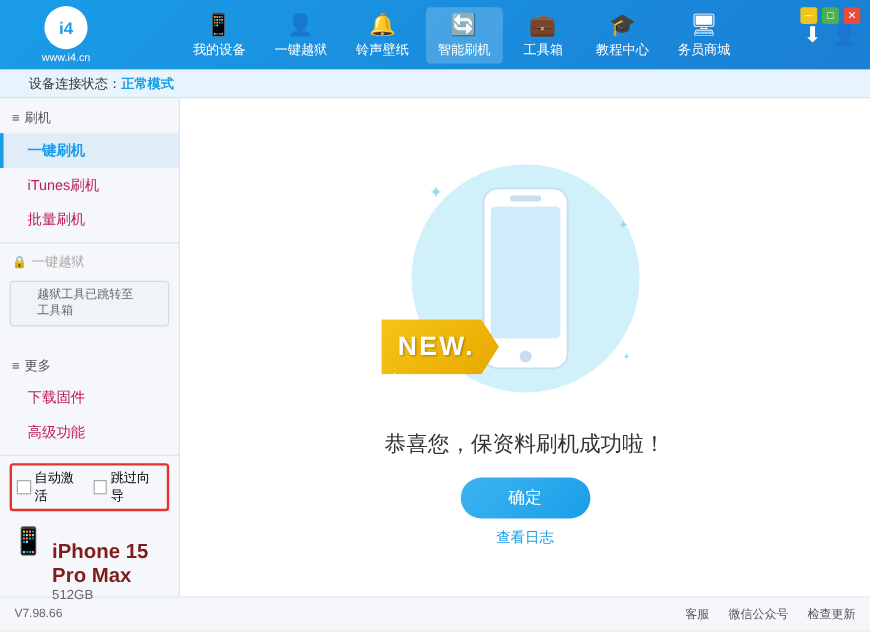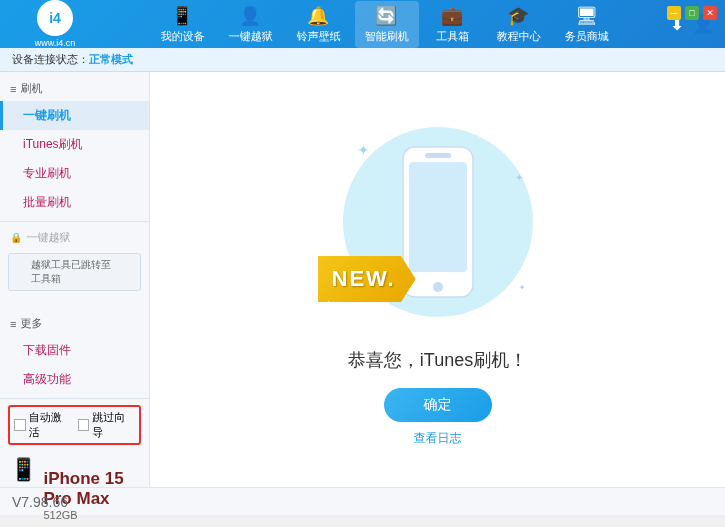--- a/index.html
+++ b/index.html
@@ -1,38 +1,38 @@
 <!DOCTYPE html>
 <html><head>
   <meta charset="utf-8">
   <style>
     * { margin: 0; padding: 0; box-sizing: border-box; }
     body { width: 725px; height: 527px; font-family: 'Microsoft YaHei', Arial, sans-serif; overflow: hidden; background: #f0f0f0; font-size: 12px; }
 
     
-    .topbar { background: linear-gradient(135deg, #1a9de8, #1a7fd4); height: 48px; display: flex; align-items: center; padding: 0 10px; }
+    .topbar { background: linear-gradient(135deg, #1a9de8, #1a7fd4); height: 58px; display: flex; align-items: center; padding: 0 10px; }
     .logo-area { display: flex; flex-direction: column; align-items: center; width: 90px; }
     .logo-circle { width: 36px; height: 36px; border-radius: 50%; background: #fff; display: flex; align-items: center; justify-content: center; margin-bottom: 2px; }
     .logo-inner { color: #1a9de8; font-weight: bold; font-size: 14px; }
     .logo-text { color: #fff; font-size: 9px; }
     .nav-items { display: flex; flex: 1; justify-content: center; gap: 4px; }
     .nav-item { display: flex; flex-direction: column; align-items: center; color: #fff; padding: 4px 10px; cursor: pointer; border-radius: 4px; min-width: 60px; }
     .nav-item:hover, .nav-item.active { background: rgba(255,255,255,0.2); }
     .nav-item .nav-icon { font-size: 18px; margin-bottom: 2px; }
     .nav-item .nav-label { font-size: 11px; white-space: nowrap; }
     .topbar-right { display: flex; gap: 8px; align-items: center; }
     .topbar-btn { color: #fff; font-size: 18px; cursor: pointer; }
     .win-controls { display: flex; gap: 4px; position: absolute; top: 6px; right: 8px; }
     .win-btn { width: 14px; height: 14px; border-radius: 2px; cursor: pointer; display: flex; align-items: center; justify-content: center; font-size: 9px; color: #fff; }
     .win-min { background: #f0c419; }
     .win-max { background: #4caf50; }
     .win-close { background: #e74c3c; }
 
     
-    .statusbar { background: #e8f4fd; border-bottom: 1px solid #cce0f0; padding: 4px 12px; display: flex; align-items: flex-end; font-size: 11px; color: #555; }
+    .statusbar { background: #e8f4fd; border-bottom: 1px solid #cce0f0; padding: 4px 24px; display: flex; align-items: flex-end; font-size: 11px; color: #555; }
     .status-label { color: #333; }
     .status-value { color: #1a9de8; font-weight: bold; }
 
     
     .main-layout { display: flex; height: calc(527px - 58px - 26px - 28px); }
 
     
     .sidebar { width: 150px; background: #f5f7fa; border-right: 1px solid #dde5ee; display: flex; flex-direction: column; }
     .sidebar-section { padding: 4px 0; }
     .sidebar-group-header { display: flex; align-items: center; padding: 5px 10px; color: #555; font-size: 11px; }
@@ -63,21 +63,21 @@
     .phone-bg-circle { width: 190px; height: 190px; border-radius: 50%; background: #d0f0fa; position: absolute; }
     .phone-svg { position: relative; z-index: 2; }
     .new-badge { position: absolute; bottom: 30px; left: -10px; z-index: 3; }
     .new-ribbon { background: linear-gradient(135deg, #f5c518, #e8a800); padding: 10px 20px 10px 14px; clip-path: polygon(0 0, 85% 0, 100% 50%, 85% 100%, 0 100%); display: flex; align-items: center; justify-content: center; }
     .new-text { color: #fff; font-size: 22px; font-weight: 900; text-shadow: 1px 1px 2px rgba(0,0,0,0.3); letter-spacing: 2px; }
     .success-title { font-size: 18px; color: #333; margin-bottom: 16px; }
     .confirm-btn { background: linear-gradient(135deg, #3bb5f0, #1a9de8); color: #fff; border: none; border-radius: 20px; padding: 8px 40px; font-size: 14px; cursor: pointer; margin-bottom: 8px; }
     .log-link { color: #1a9de8; font-size: 12px; cursor: pointer; text-decoration: none; }
 
     
-    .footer { height: 28px; background: #f5f7fa; border-top: 1px solid #dde5ee; display: flex; align-items: center; justify-content: space-between; padding: 0 12px; font-size: 14px; color: #666; gap: 30px; }
+    .footer { height: 28px; background: #f5f7fa; border-top: 1px solid #dde5ee; display: flex; align-items: center; justify-content: space-between; padding: 0 12px; font-size: 10px; color: #666; gap: 30px; }
     .footer-right { display: flex; gap: 16px; }
     .footer-link { color: #555; cursor: pointer; }
 
     .phone-body { fill: #fff; stroke: #c8ddf0; stroke-width: 1.5; }
     .phone-screen { fill: #d0ecfa; }
     .phone-home { fill: #c8ddf0; }
     .phone-speaker { fill: #c8ddf0; }
   </style>
 </head>
 <body>
@@ -144,23 +144,20 @@
         <span class="group-icon">≡</span>
         <span>刷机</span>
       </div>
       <div class="sidebar-item active">
         <span>一键刷机</span>
       </div>
       <div class="sidebar-item">
         <span>iTunes刷机</span>
       </div>
       <div class="sidebar-item">
-        <span>专业刷机</span>
-      </div>
-      <div class="sidebar-item">
         <span>批量刷机</span>
       </div>
       <div class="sidebar-divider"></div>
       <div class="sidebar-disabled">
         <span class="lock-icon">🔒</span>
         <span>一键越狱</span>
       </div>
       <div class="sidebar-notice">
         <span>越狱工具已跳转至<br>工具箱</span>
       </div>
@@ -220,23 +217,28 @@
 
       <div class="new-badge">
         <div class="new-ribbon">
           <span style="position:absolute; top:-6px; left:10px; color:#fff; font-size:8px;">✦</span>
           <span style="position:absolute; bottom:-6px; left:8px; color:#fff; font-size:8px;">✦</span>
           <span class="new-text">NEW.</span>
         </div>
       </div>
     </div>
 
-    <div class="success-title">恭喜您，iTunes刷机！</div>
+    <div class="success-title">恭喜您，保资料刷机成功啦！</div>
 
     <button class="confirm-btn">确定</button>
 
     <a class="log-link">查看日志</a>
   </div>
 </div>
 
 <div class="footer">
   <div>V7.98.66</div>
+  <div class="footer-right">
+    <span class="footer-link">客服</span>
+    <span class="footer-link">微信公众号</span>
+    <span class="footer-link">检查更新</span>
+  </div>
 </div>
 
 </body></html>

